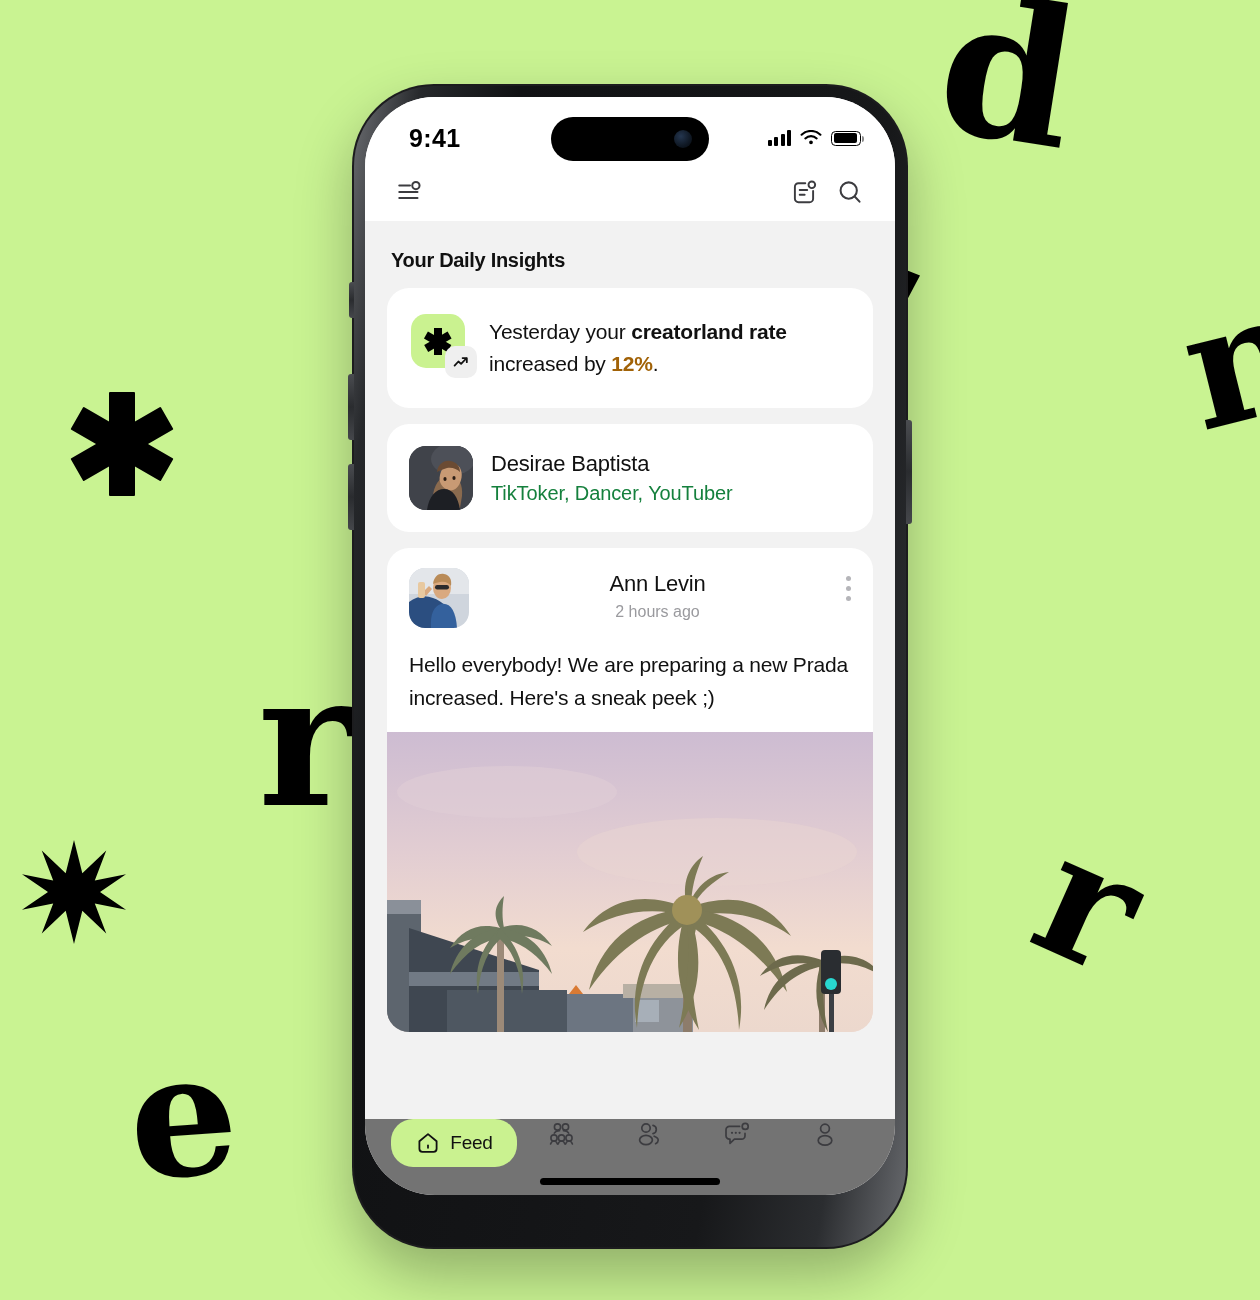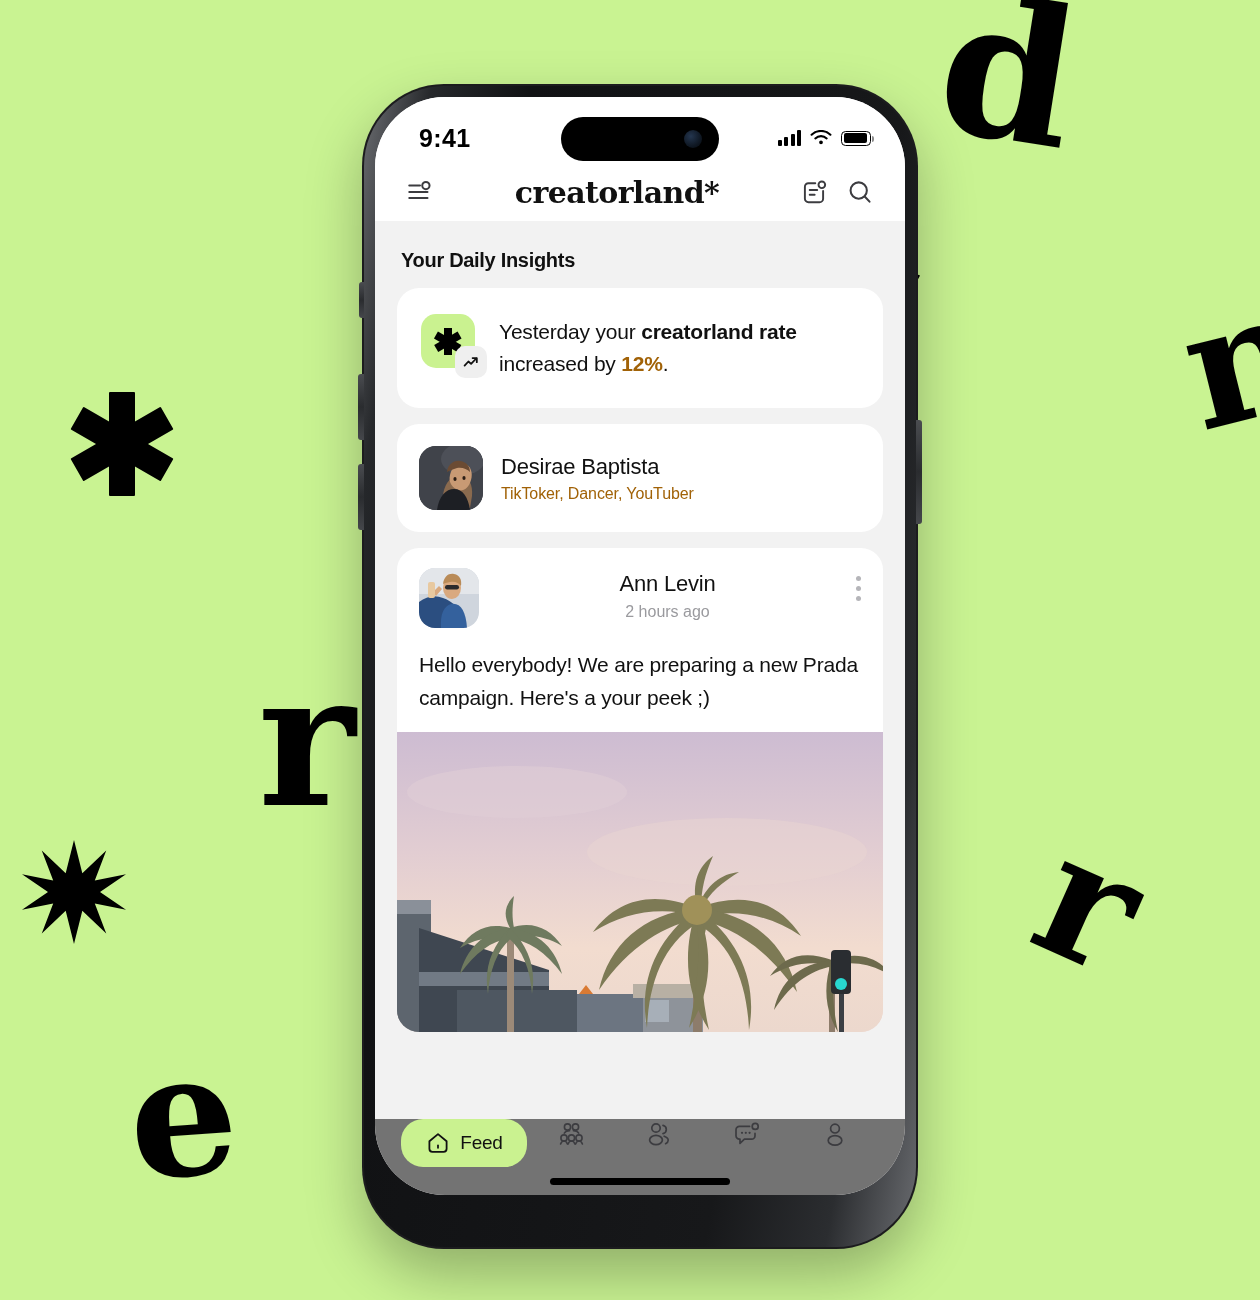--- a/index.html
+++ b/index.html
@@ -58,21 +58,21 @@
   
   .deco-frag { position: absolute; background: #000; z-index: 1; }
   .frag-a { left: 886px; top: 262px; width: 34px; height: 52px; clip-path: polygon(0 0,100% 26%,40% 100%,0 62%); }
   .frag-b { left: 884px; top: 852px; width: 22px; height: 14px; clip-path: polygon(0 0,100% 45%,10% 100%); }
   .frag-c { left: 884px; top: 886px; width: 22px; height: 14px; clip-path: polygon(0 0,100% 45%,10% 100%); }
   .frag-d { left: 862px; top: 1105px; width: 26px; height: 22px; clip-path: polygon(100% 0,100% 100%,0 100%); }
 
   
   .phone {
     position: absolute;
-    left: 362px; top: 84px;
+    left: 352px; top: 84px;
     width: 556px; height: 1165px;
     background: #1c1c1e;
     border-radius: 82px;
     z-index: 5;
     box-shadow: 0 26px 56px rgba(0,0,0,.28);
     padding: 13px;
   }
   .phone::before { 
     content: "";
     position: absolute; inset: 2px;
@@ -215,21 +215,21 @@
 
   
   .profile { padding: 22px 22px 22px 22px; }
   .profile-head { display: flex; align-items: center; gap: 18px; }
   .avatar-lg {
     width: 64px; height: 64px; border-radius: 17px; flex: 0 0 64px;
     overflow: hidden; background: #3c3f44;
     position: relative;
   }
   .profile-name { font-size: 22px; font-weight: 500; color: #111; letter-spacing: -0.2px; }
-  .profile-tags { font-size: 16px; color: #a16207; margin-top: 5px; letter-spacing: -0.1px; }
+  .profile-tags { font-size: 20px; color: #15803d; margin-top: 5px; letter-spacing: -0.1px; }
   .connect-btn {
     margin-top: 20px;
     width: 100%; height: 56px;
     border: 1.5px solid #e6e6e6;
     border-radius: 16px;
     background: #fff;
     font-family: "Liberation Sans", sans-serif;
     font-size: 19px; font-weight: 700; letter-spacing: 1.1px;
     color: #111; cursor: pointer;
   }
@@ -331,21 +331,20 @@
           </div>
       </div>
     </div>
 
     <div class="appbar">
       <svg class="hicon" viewBox="0 0 28 28">
         <path d="M4 8h10M4 14h17M4 19.5h17" stroke="#3c3c40" stroke-width="1.9" stroke-linecap="round" fill="none"></path>
         <circle cx="19.5" cy="8" r="3.4" stroke="#3c3c40" stroke-width="1.9" fill="none"></circle>
       </svg>
 
-      <div class="logo">creatorland*</div>
 
       <div class="appbar-right">
         <svg class="hicon" viewBox="0 0 28 28">
           <path d="M22.5 13v7.2a3.3 3.3 0 0 1-3.3 3.3H8.8a3.3 3.3 0 0 1-3.3-3.3V9.1a3.3 3.3 0 0 1 3.3-3.3h6.4" stroke="#3c3c40" stroke-width="1.8" fill="none" stroke-linecap="round"></path>
           <path d="M10 12.2h7M10 16.6h4.6" stroke="#3c3c40" stroke-width="1.8" fill="none" stroke-linecap="round"></path>
           <circle cx="21.3" cy="7.3" r="3.1" stroke="#3c3c40" stroke-width="1.8" fill="none"></circle>
         </svg>
         <svg class="hicon" viewBox="0 0 28 28">
           <circle cx="12.8" cy="12.6" r="7.6" stroke="#3c3c40" stroke-width="1.9" fill="none"></circle>
           <path d="M18.6 18.4l4.3 4.6" stroke="#3c3c40" stroke-width="1.9" fill="none" stroke-linecap="round"></path>
@@ -424,21 +423,21 @@
             <div class="post-name">Ann Levin</div>
             <div class="post-time">2 hours ago</div>
           </div>
           <div class="kebab">
               <i></i>
               <i></i>
               <i></i>
             </div>
         </div>
 
-        <div class="post-text">Hello everybody! We are preparing a new Prada campaign. Here's a your peek ;)</div>
+        <div class="post-text">Hello everybody! We are preparing a new Prada increased. Here's a sneak peek ;)</div>
 
         <div class="post-img">
           <svg viewBox="0 0 486 300" width="486" height="300" preserveAspectRatio="xMidYMid slice">
             <defs>
               <linearGradient id="sky" x1="0" y1="0" x2="0" y2="1">
                 <stop offset="0%" stop-color="#cdbcd2"></stop>
                 <stop offset="40%" stop-color="#e2cdd2"></stop>
                 <stop offset="72%" stop-color="#f2dccf"></stop>
                 <stop offset="100%" stop-color="#ecd8cd"></stop>
               </linearGradient>

